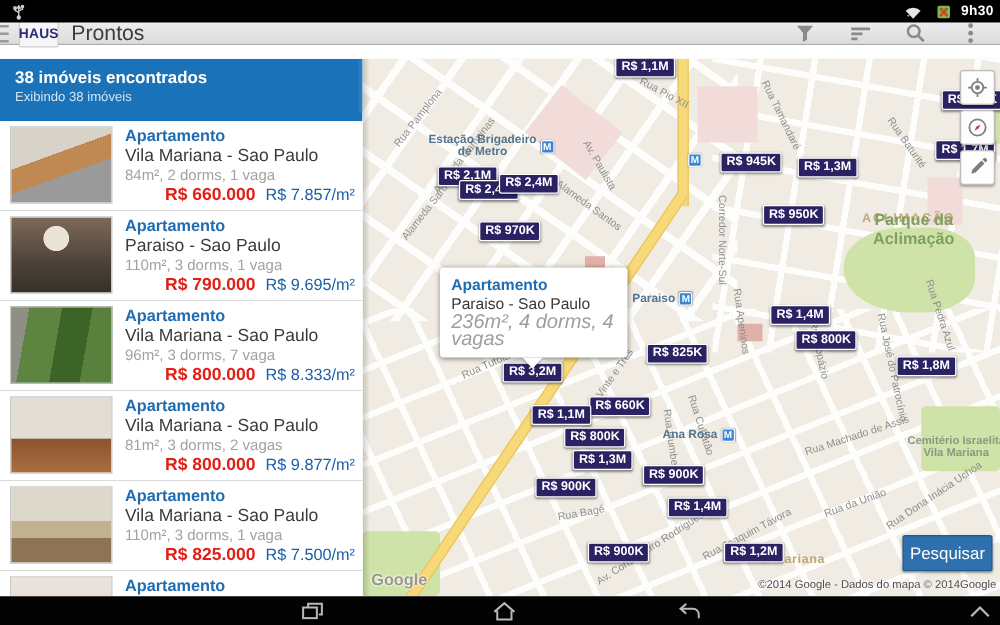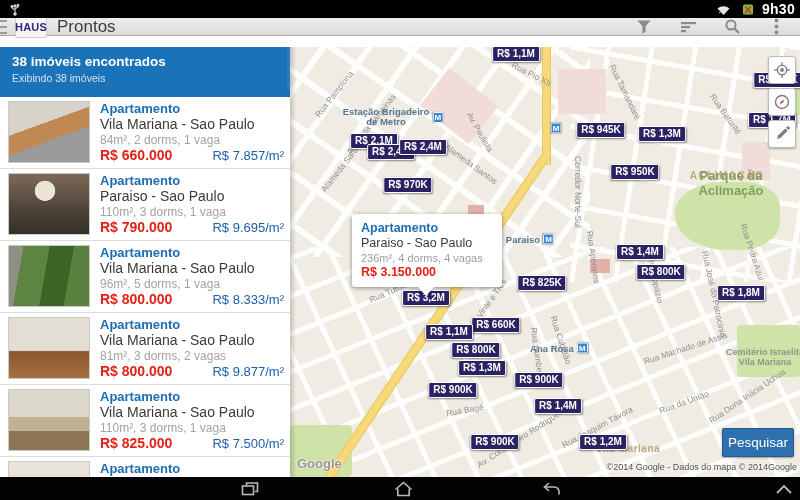--- a/index.html
+++ b/index.html
@@ -5,21 +5,21 @@
   * { margin:0; padding:0; box-sizing:border-box; }
   html,body { width:800px; height:500px; overflow:hidden; }
   body { font-family:"Liberation Sans", sans-serif; background:#000; }
   .screen { position:relative; width:800px; height:500px; background:#fff; overflow:hidden; }
 
   
   .status-bar { position:absolute; left:0; top:0; width:800px; height:18px; background:#000;
     display:flex; align-items:center; padding:0 5px; z-index:50; }
   .sb-spacer { flex:1; }
   .sb-right { display:flex; align-items:center; gap:4px; }
-  .sb-time { color:#fff; font-size:14px; font-weight:bold; letter-spacing:.3px; }
+  .sb-time { color:#fff; font-size:11px; font-weight:bold; letter-spacing:.3px; }
 
   
   .app-bar { position:absolute; left:0; top:18px; width:800px; height:18px;
     background:linear-gradient(180deg,#ececec,#dcdcdc); border-bottom:1px solid #aaa;
     display:flex; align-items:center; z-index:40; }
   .drawer-handle { width:7px; height:18px; margin-right:8px; display:flex; flex-direction:column; justify-content:space-between; padding:2px 0; }
   .drawer-handle i { display:block; height:2px; background:#9a9a9a; }
   .app-logo { width:32px; height:23px; background:#f6f6f6; border:1px solid #cfcfcf; border-radius:2px;
     color:#2b2a80; font-size:11px; font-weight:bold; letter-spacing:.2px;
     display:flex; align-items:center; justify-content:center; margin-right:10px; }
@@ -32,21 +32,21 @@
   .results-header { height:50px; background:#1a72b8; color:#fff; padding:7px 12px 0 12px; }
   .rh-title { font-size:13.5px; font-weight:bold; }
   .rh-sub { font-size:10.5px; color:#d2e4f4; margin-top:3px; }
   .listing { height:72px; padding:4px 6px 0 8px; border-bottom:1px solid #dcdcdc; background:#fff; display:flex; }
   .thumb { width:82px; height:62px; flex:0 0 82px; border:1px solid #c9c9c9; background:#ccc; }
   .l-body { flex:1; padding-left:10px; padding-top:0; min-width:0; }
   .l-type { font-size:13px; font-weight:bold; color:#1f6cb0; line-height:15px; }
   .l-loc { font-size:14px; color:#3a3a3a; line-height:17px; }
   .l-specs { font-size:12px; color:#a2a2a2; line-height:14px; }
   .l-row { display:flex; justify-content:space-between; align-items:baseline; line-height:17px; }
-  .l-price { font-size:14px; font-weight:bold; color:#e21f17; }
+  .l-price { font-size:14px; font-weight:bold; color:#e21f17;margin-left:32px; }
   .l-m2 { font-size:13px; color:#1b5fa8; }
   .listing:nth-of-type(1) .thumb { background:linear-gradient(160deg,#d8d3c9 0 38%,#c08954 38% 60%,#9a9a9a 60% 100%); }
   .listing:nth-of-type(2) .thumb { background:radial-gradient(ellipse at 45% 28%, #e9e4d6 0 16%, rgba(0,0,0,0) 17%),linear-gradient(180deg,#7d6a58,#4e4238 60%,#35302a); }
   .listing:nth-of-type(3) .thumb { background:linear-gradient(100deg,#8e8f85 0 16%,#5d8440 16% 45%,#3c6426 45% 72%,#59803d 72%),#4e7a3a; }
   .listing:nth-of-type(4) .thumb { background:linear-gradient(180deg,#e3ded4 0 54%,#8b5530 56%,#a96f40 100%); }
   .listing:nth-of-type(5) .thumb { background:linear-gradient(180deg,#ddd8cc 0 45%,#c2b190 45% 68%,#8d7454 68%); }
   .listing:nth-of-type(6) .thumb { background:linear-gradient(180deg,#ece5dd,#d9cfc6); }
   .scroll-thumb { position:absolute; right:0; top:0; width:3px; height:43px; background:#2e7cc0; z-index:30; }
 
   
@@ -71,21 +71,21 @@
   .metro-label { font-size:9.5px; font-weight:bold; color:#55758f; text-align:center; line-height:10px; white-space:nowrap; }
   .metro-badge { display:block; width:11px; height:11px; background:#3a85d8; border:1px solid #fff; border-radius:2px;
     color:#fff; font-size:8px; font-weight:bold; line-height:9px; text-align:center; box-shadow:0 0 1px rgba(0,0,0,.4); }
   .price-marker { position:absolute; transform:translate(-50%,-50%); background:#2b2263; color:#fff;
     font-size:10px; font-weight:bold; padding:1px 4px 2px 4px; border:1px solid #fff; border-radius:2px;
     white-space:nowrap; box-shadow:0 1px 2px rgba(0,0,0,.45); z-index:5; }
   .info-window { position:absolute; left:62px; top:167px; width:150px; background:#fff; border-radius:3px;
     box-shadow:0 1px 4px rgba(0,0,0,.45); padding:7px 9px; z-index:8; }
   .iw-type { font-size:12.5px; font-weight:bold; color:#1f6cb0; line-height:15px; }
   .iw-loc { font-size:12.5px; color:#3a3a3a; line-height:15px; }
-  .iw-specs { font-size:11px; color:#9e9e9e; line-height:14px; }
+  .iw-specs { font-size:16px; color:#9e9e9e; line-height:14px;font-style:italic; }
   .iw-price { font-size:12.5px; font-weight:bold; color:#e21f17; line-height:15px; }
   .iw-pointer { position:absolute; left:66px; bottom:-9px; width:0; height:0;
     border-left:8px solid rgba(0,0,0,0); border-right:8px solid rgba(0,0,0,0); border-top:9px solid #fff;
     filter:drop-shadow(0 1px 1px rgba(0,0,0,.3)); }
   .map-btn { position:absolute; left:478px; width:28px; height:28px; background:#fdfdfd; border:1px solid #bdbdbd;
     border-radius:3px; box-shadow:0 1px 2px rgba(0,0,0,.3); display:flex; align-items:center; justify-content:center; z-index:9; }
   .search-btn { position:absolute; left:432px; top:381px; width:72px; height:29px; background:#2e6fae;
     border:1px solid #245a90; border-radius:2px; color:#fff; font-size:13.5px;
     display:flex; align-items:center; justify-content:center; box-shadow:0 1px 2px rgba(0,0,0,.35); z-index:9; }
   .watermark { position:absolute; left:7px; bottom:6px; font-size:13px; font-weight:bold; color:#979790;
@@ -209,21 +209,21 @@
           <span class="l-m2">R$ 9.695/m²</span>
         </div>
       </div>
     </div>
 
     <div class="listing">
       <div class="thumb"></div>
       <div class="l-body">
         <div class="l-type">Apartamento</div>
         <div class="l-loc">Vila Mariana - Sao Paulo</div>
-        <div class="l-specs">96m²,  5 dorms,  1 vaga</div>
+        <div class="l-specs">96m²,  3 dorms,  7 vaga</div>
         <div class="l-row">
           <span class="l-price">R$ 800.000</span>
           <span class="l-m2">R$ 8.333/m²</span>
         </div>
       </div>
     </div>
 
     <div class="listing">
       <div class="thumb"></div>
       <div class="l-body">
@@ -357,21 +357,20 @@
         <div class="price-marker" style="left: 249px; top: 333px;">R$ 900K</div>
         <div class="price-marker" style="left: 268px; top: 359px;">R$ 1,4M</div>
         <div class="price-marker" style="left: 205px; top: 395px;">R$ 900K</div>
         <div class="price-marker" style="left: 313px; top: 395px;">R$ 1,2M</div>
       </div>
 
     <div class="info-window">
       <div class="iw-type">Apartamento</div>
       <div class="iw-loc">Paraiso - Sao Paulo</div>
       <div class="iw-specs">236m²,  4 dorms,  4 vagas</div>
-      <div class="iw-price">R$ 3.150.000</div>
       <div class="iw-pointer"></div>
     </div>
 
     <div class="map-btn" style="top:9px;">
       <svg width="18" height="18" viewBox="0 0 18 18">
           <g stroke="#7d7d7d" stroke-width="1.4" fill="none">
         <circle cx="9" cy="9" r="4.6"></circle>
             <circle cx="9" cy="9" r="1.2" fill="#7d7d7d"></circle>
         <path d="M9 1.5 v2.5 M9 14 v2.5 M1.5 9 h2.5 M14 9 h2.5"></path>
           </g>

